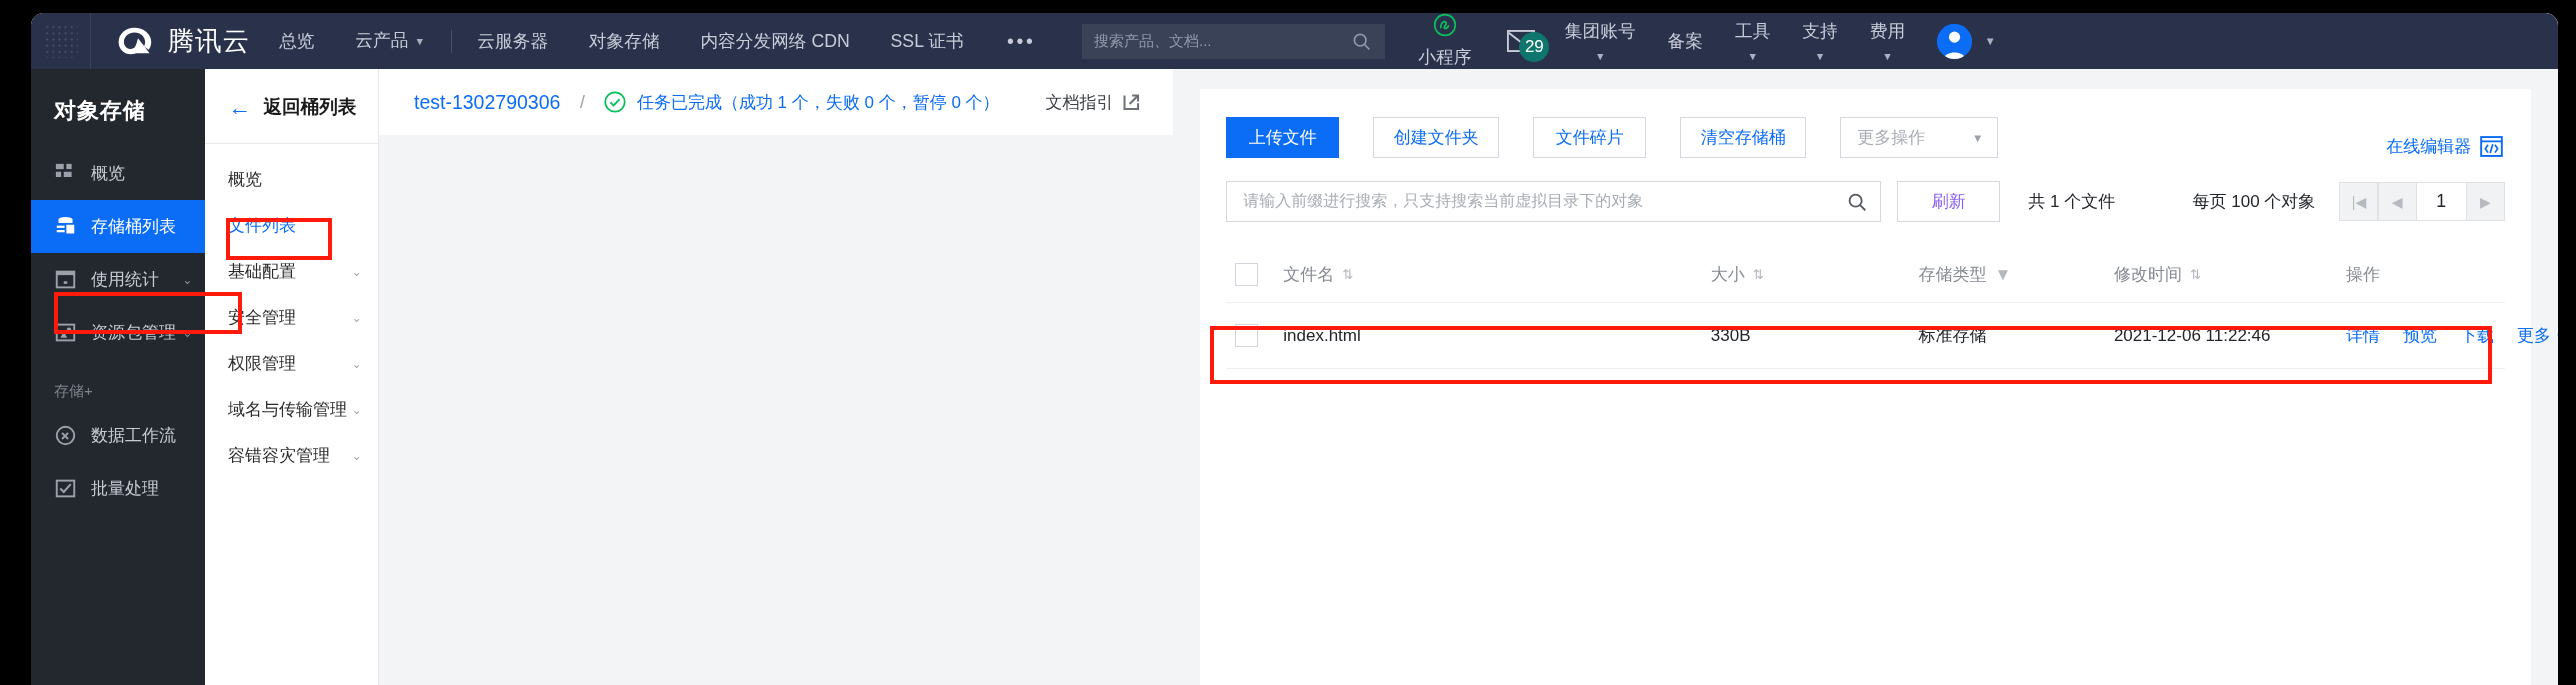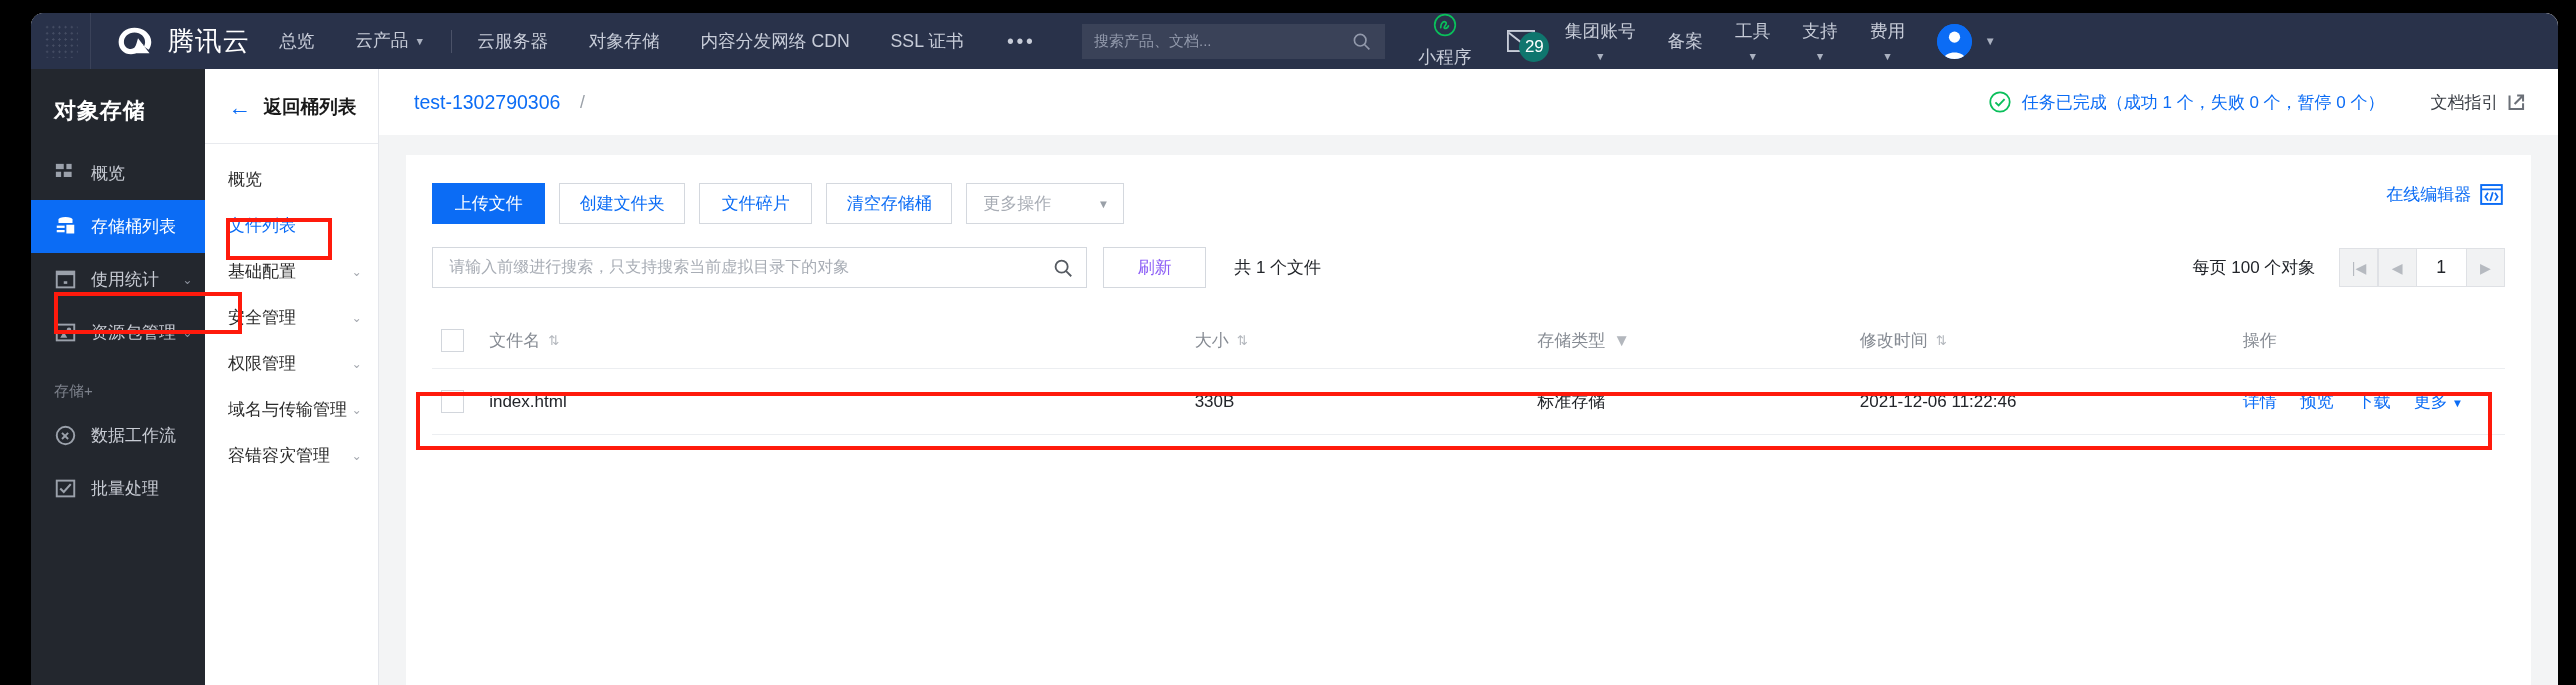--- a/index.html
+++ b/index.html
@@ -126,36 +126,36 @@
   }
   .sub-item .sl{ flex:1; white-space:nowrap;}
   .sub-item .chev{ font-size:12.4px; color:#a2a6ad;}
   .sub-item.active .sl{ color:#0b6cf5; }
   .redbox-sub{
     position:absolute; left:21px; top:149px; width:106px; height:42px;
     border:4.4px solid #ff1a0c; pointer-events:none; z-index:5;
   }
 
   
-  .main{ flex:1; background:#f3f4f5; display:flex; flex-direction:column; min-width:0;}
+  .main{ flex:1; background:#f3f4f5; display:flex; flex-direction:row; min-width:0;}
   .crumbbar{
     height:66px; background:#fff; display:flex; align-items:center;
     padding:0 32px 0 35px;
   }
   .crumb-link{ font-size:19.5px; color:#0b6cf5; cursor:pointer;}
   .crumb-sep{ font-size:17.7px; color:#9aa0a8; margin:0 19.5px;}
   .crumb-spacer{ flex:1; }
   .task{ display:flex; align-items:center; gap:10.6px; font-size:17px; color:#0b6cf5; cursor:pointer;}
   .task .ok{ width:22px;height:22px;}
   .doclink{ display:flex; align-items:center; gap:8.9px; font-size:17px; color:#3b3f46; margin-left:46px; cursor:pointer;}
 
   .panelwrap{ padding:19.5px 26.6px 0 26.6px; flex:1; }
   .panel{ background:#fff; min-height:100%; padding:23px 26.6px 0 26.6px; }
 
-  .toolbar{ display:flex; align-items:flex-start; padding:5.3px 0 0 0; }
+  .toolbar{ display:flex; align-items:flex-end; padding:5.3px 0 0 0;gap:20px; }
   .btn{
     height:41px; min-width:113px; padding:0 19.5px;
     display:flex;align-items:center;justify-content:center;
     font-size:17px; cursor:pointer; margin-right:14px; white-space:nowrap;
   }
   .btn.primary{ background:#0b6cf5; color:#fff; border:0.9px solid #0b6cf5; }
   .btn.ghost{ background:#fff; color:#0b6cf5; border:0.9px solid #d4d8de; }
   .btn.select{
     background:#fff; color:#a8adb5; border:0.9px solid #d4d8de;
     width:158px; justify-content:space-between; padding:0 14px 0 16px;

